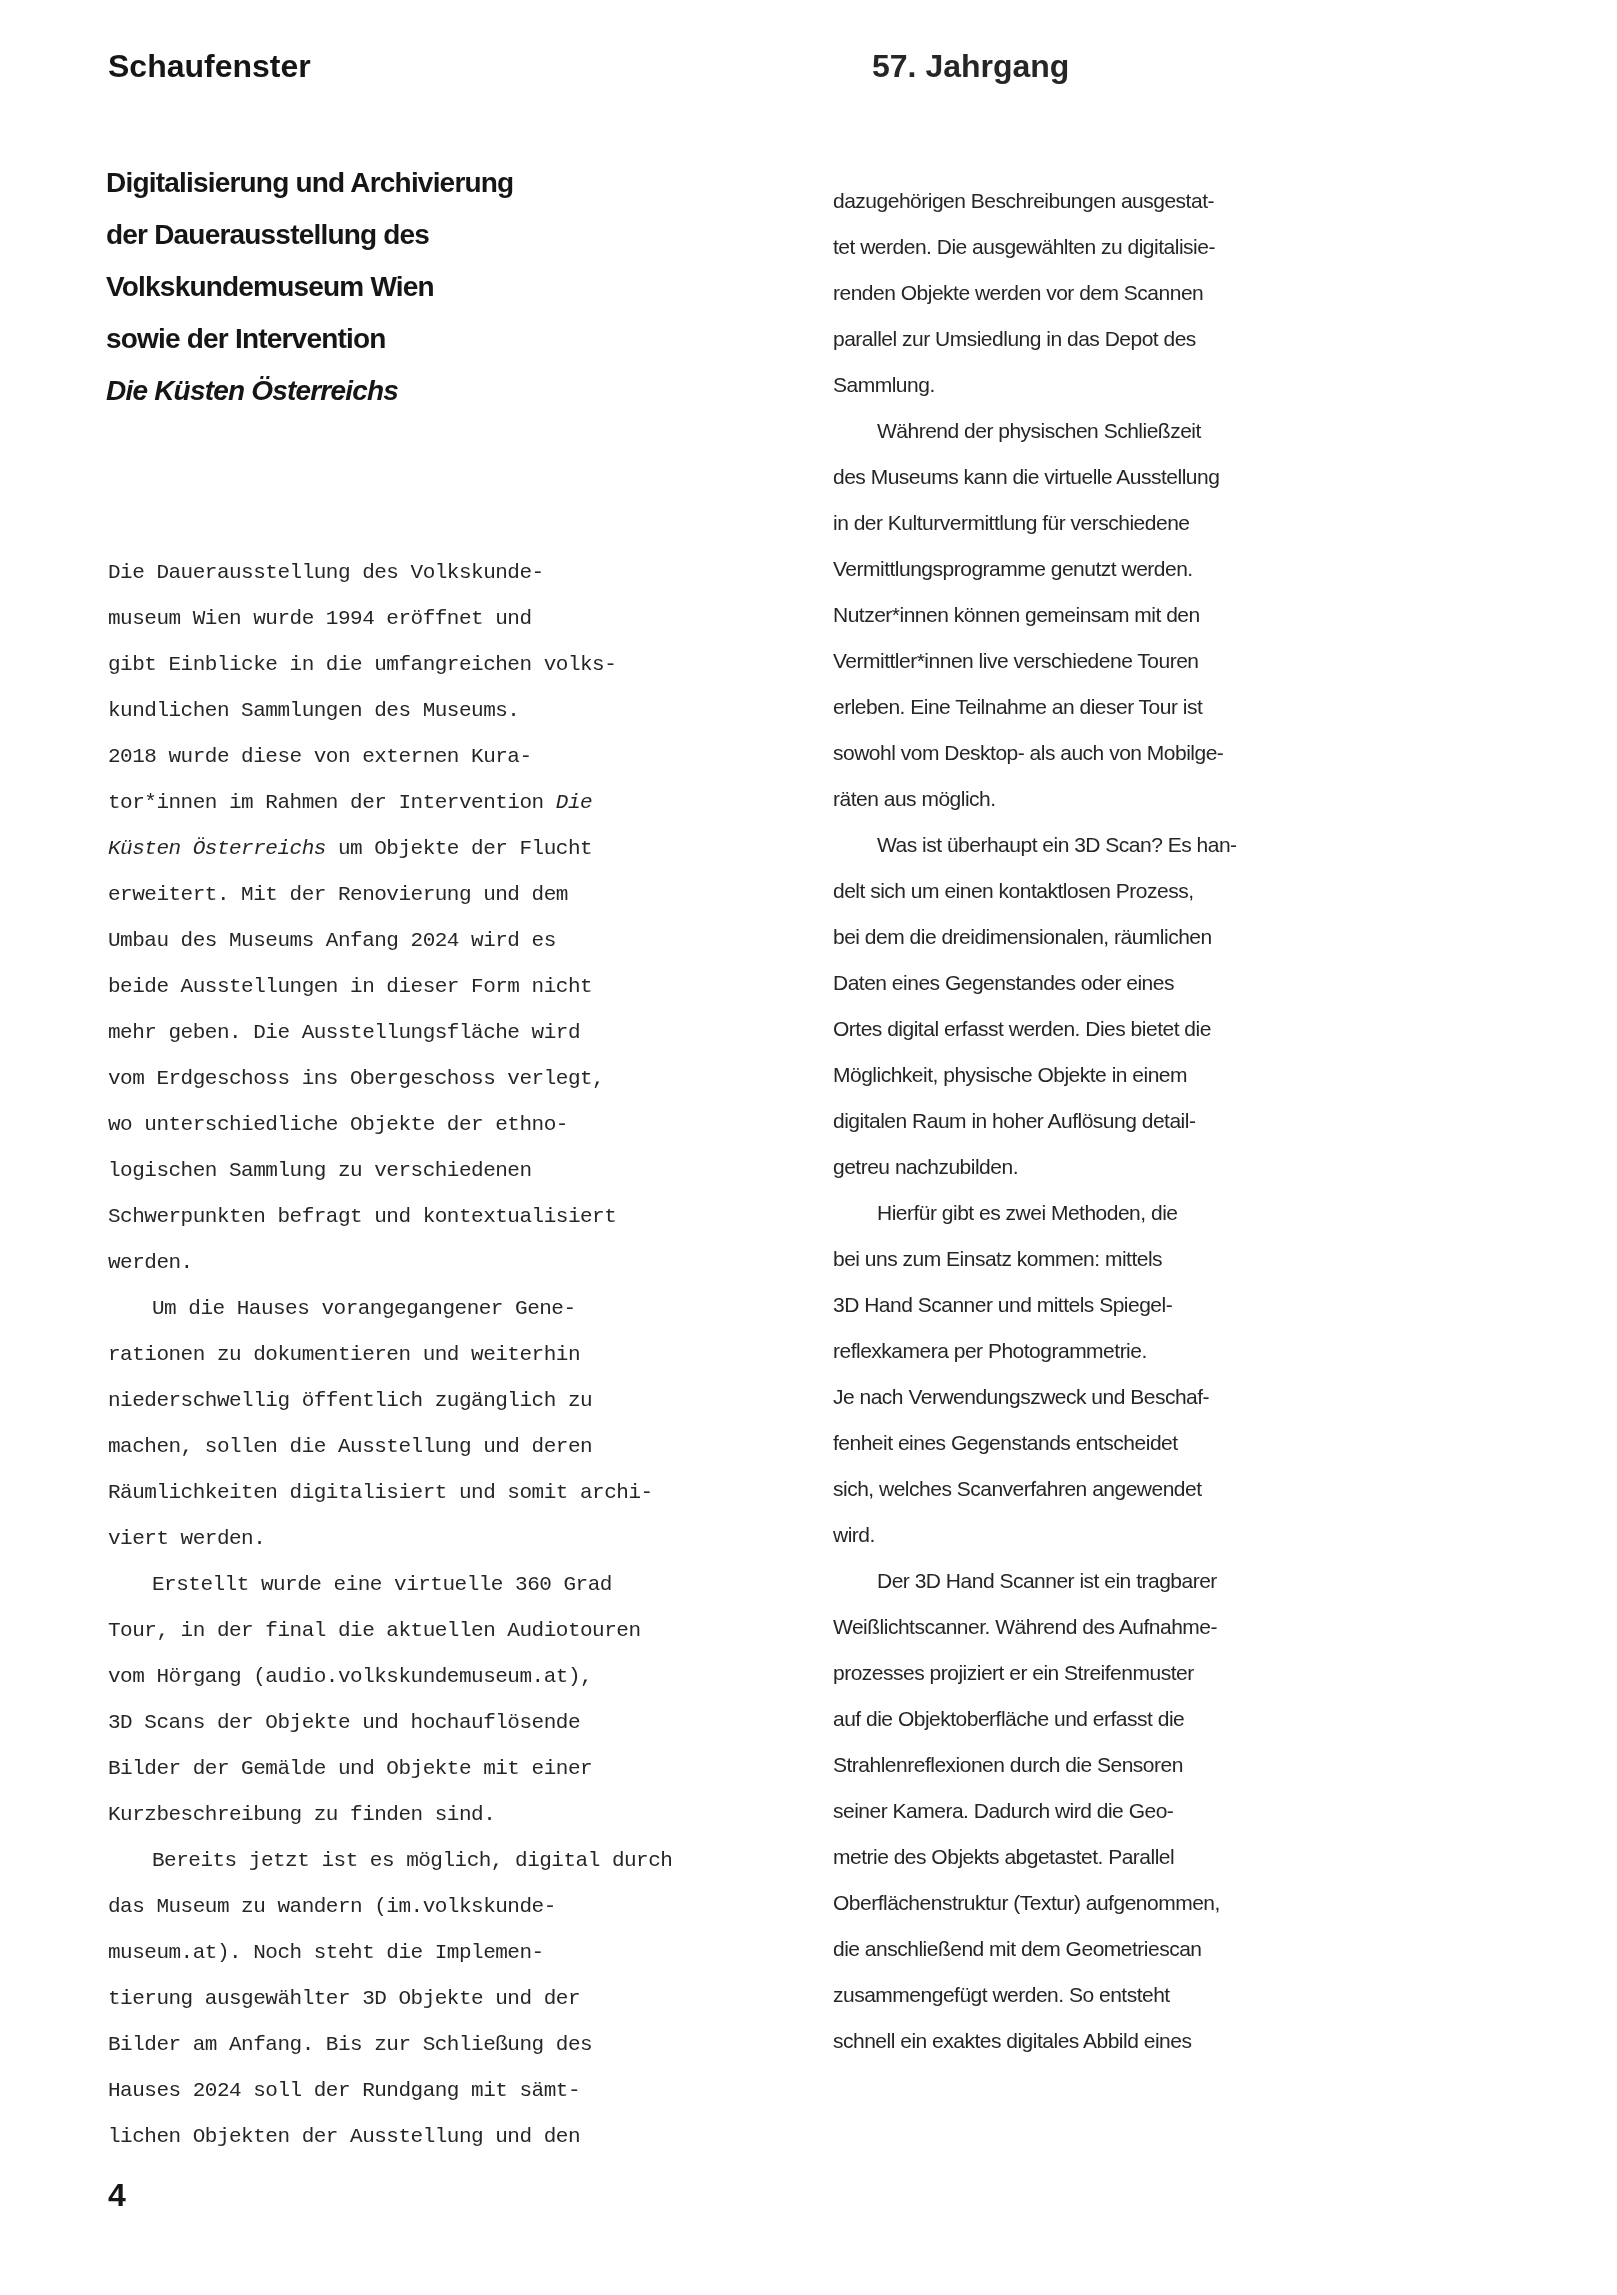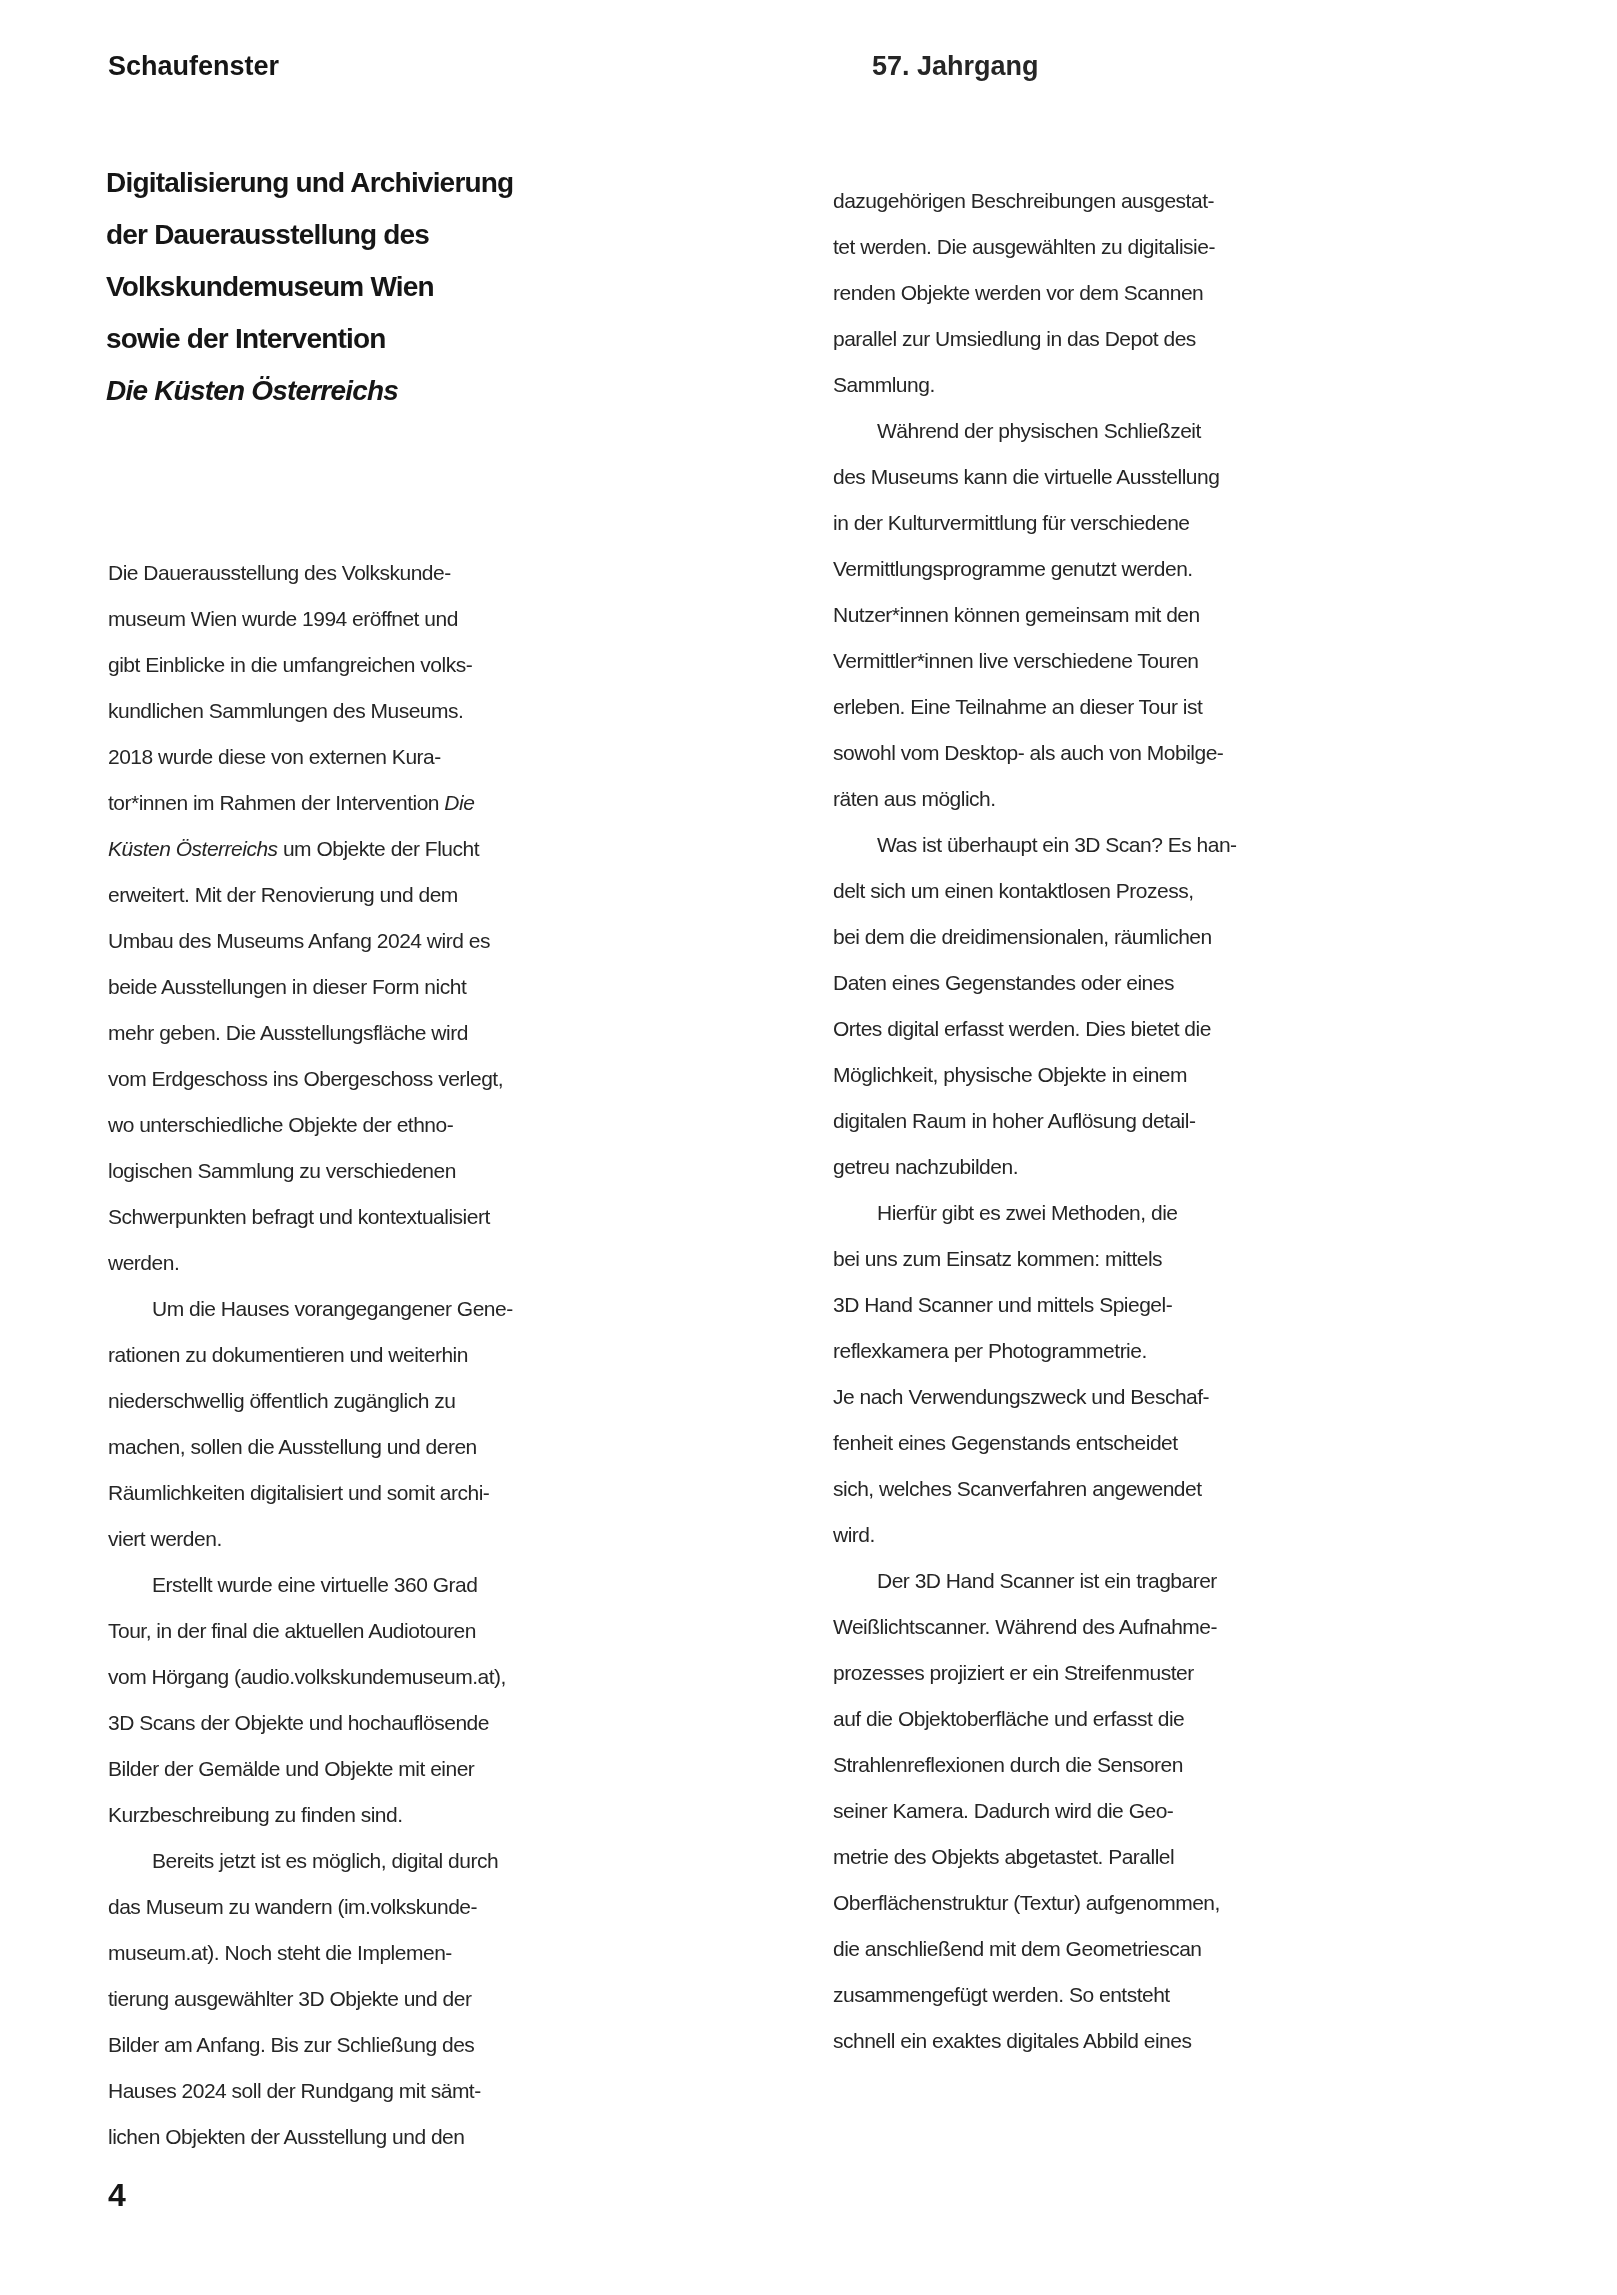--- a/index.html
+++ b/index.html
@@ -8,21 +8,21 @@
     width:1617px;
     height:2295px;
     background:var(--bg,#ffffff);
     font-family:"Liberation Sans",sans-serif;
     color:var(--text,#262626);
     overflow:hidden;
   }
   .hdr{
     position:absolute;
     top:50px;
-    font-size:27px;
+    font-size:32px;
     line-height:32px;
     white-space:nowrap;
     color:var(--text,#262626);
   }
   .hdr-left{left:108px;font-weight:700;color:var(--heading,#161616);}
   .hdr-right{left:872px;font-weight:700;}
   .article-title{
     position:absolute;
     left:106px;
     top:157px;
@@ -37,21 +37,21 @@
   .article-title .t-line{display:block;}
   .col{
     position:absolute;
     font-size:21px;
     line-height:46px;
     letter-spacing:-0.5px;
     white-space:nowrap;
     color:var(--text,#262626);
     margin-top:16px;
   }
-  .col-left{left:108px;top:534px;width:683px;}
+  .col-left{left:108px;top:534px;width:683px;font-family:Liberation Mono, monospace;}
   .col-right{left:833px;top:162px;width:687px;}
   .line{display:block;}
   .line.indent{padding-left:44px;}
   em{font-style:italic;}
   .page-number{
     position:absolute;
     left:108px;
     top:2177px;
     font-size:32px;
     font-weight:700;

